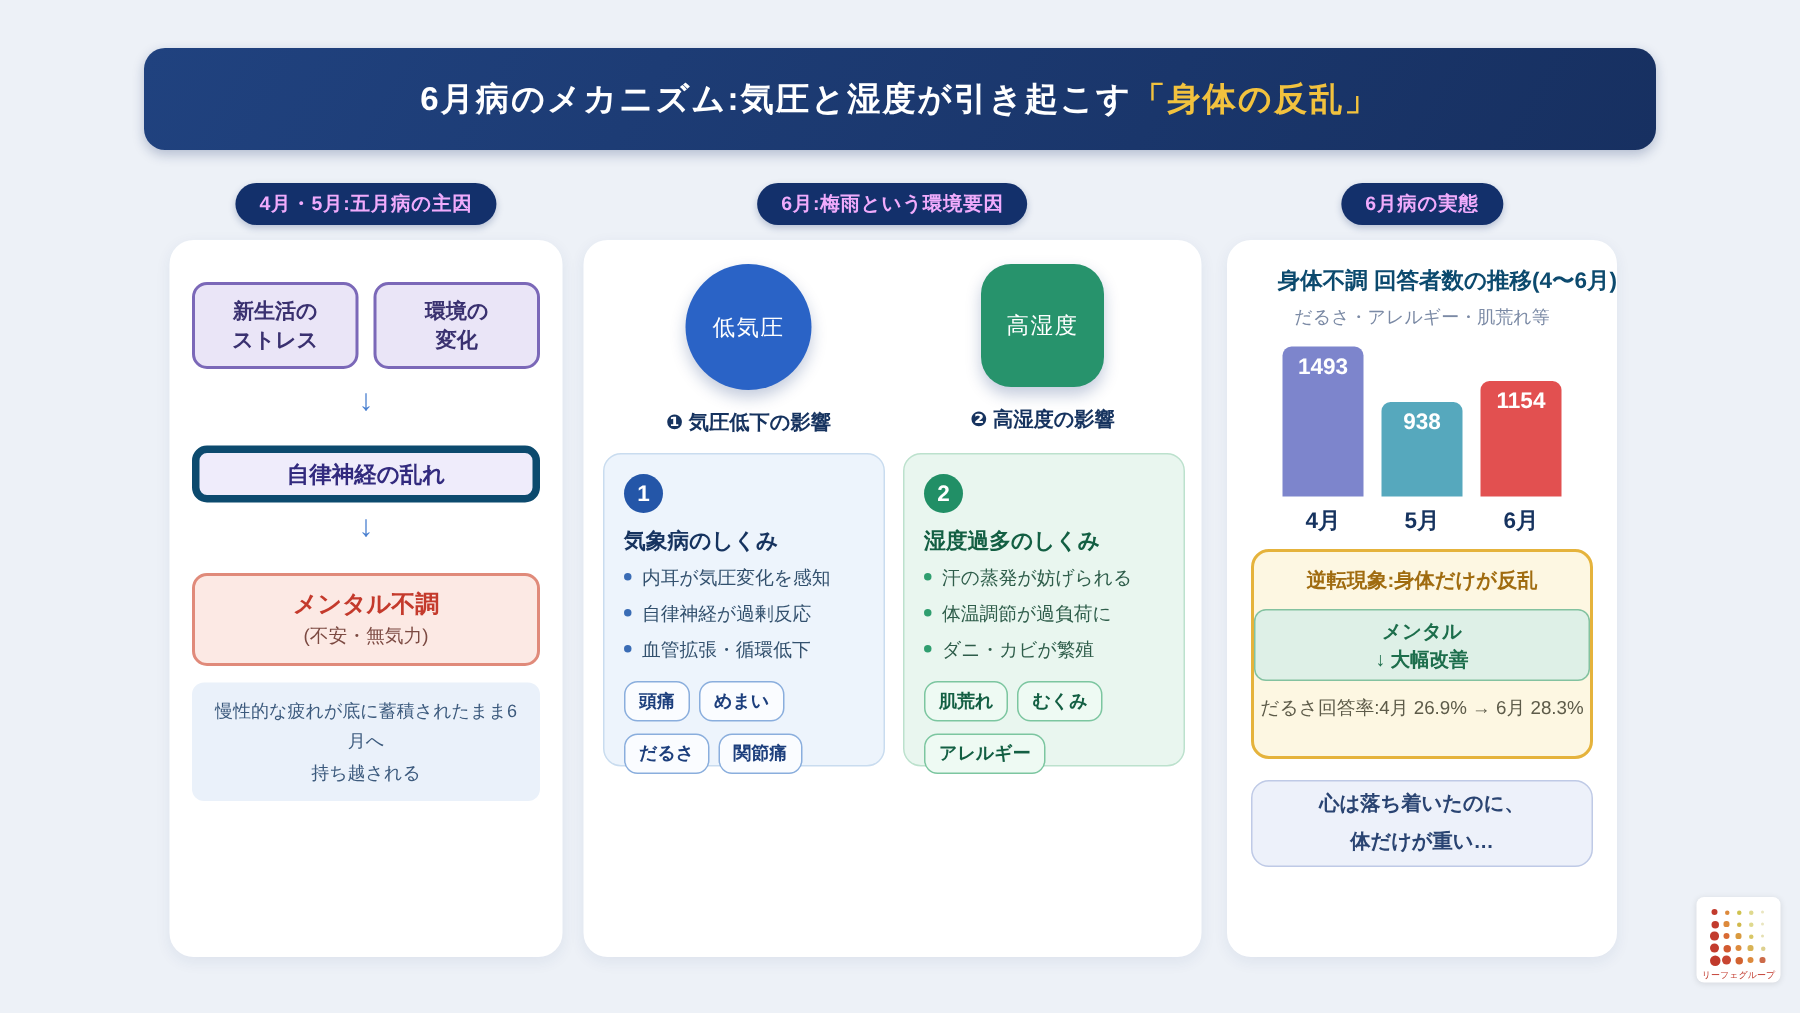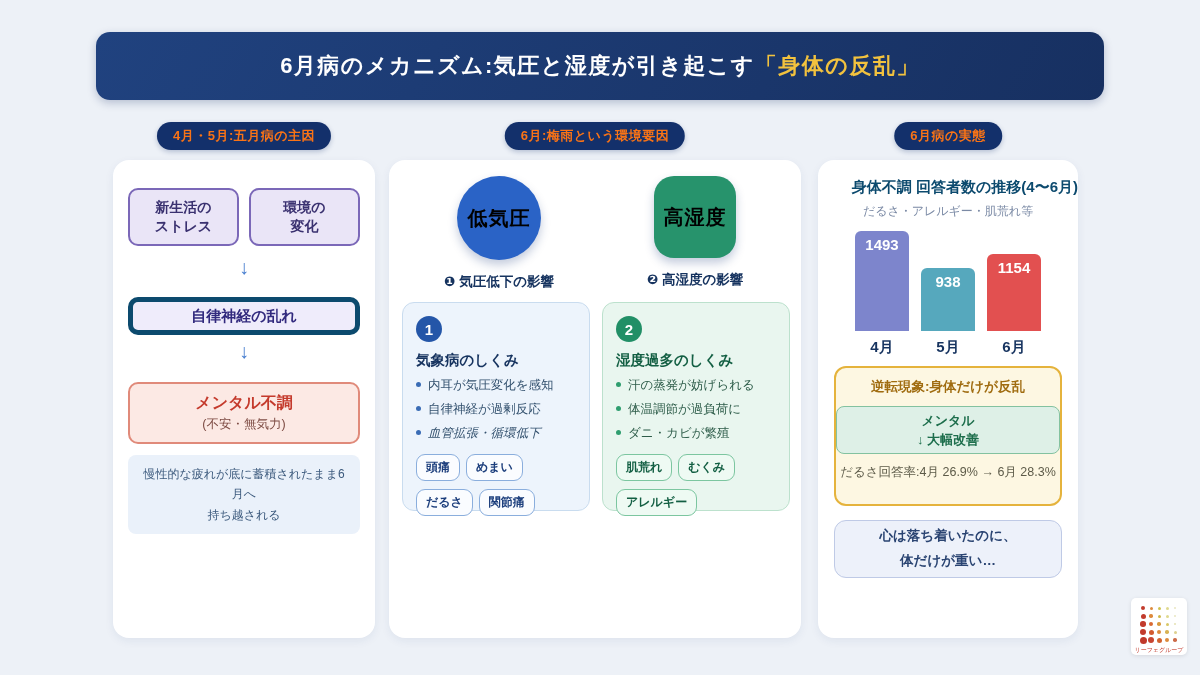--- a/index.html
+++ b/index.html
@@ -15,21 +15,21 @@
     position:absolute;left:96px;top:32px;width:1008px;height:68px;
     background:linear-gradient(120deg,#20427f 0%,#173061 100%);
     border-radius:14px;display:flex;align-items:center;justify-content:center;
     box-shadow:0 3px 8px rgba(20,45,100,.25);
   }
   .header-title{color:#ffffff;font-size:22px;font-weight:800;letter-spacing:1.5px;}
   .header-title .hl{color:#f2c23e;}
   
   .pill{
     position:absolute;top:122px;transform:translateX(-50%);
-    background:#13306b;color:#f97316;font-size:13px;font-weight:700;
+    background:#13306b;color:#f0abfc;font-size:13px;font-weight:700;
     padding:5px 16px;border-radius:15px;letter-spacing:.5px;white-space:nowrap;
     box-shadow:0 2px 5px rgba(19,48,107,.25);
   }
   .pill-left{left:244px;} .pill-mid{left:595px;} .pill-right{left:948px;}
   
   .card{
     position:absolute;top:160px;height:478px;background:#ffffff;
     border-radius:16px;box-shadow:0 3px 10px rgba(30,60,120,.07);
   }
   .card-left{left:113px;width:262px;}
@@ -60,21 +60,21 @@
   .carryover-note{
     position:absolute;left:15px;top:295px;width:232px;box-sizing:border-box;
     background:#eaf1fa;border-radius:8px;padding:9px 10px;
     color:#3c5a7d;font-size:12px;line-height:1.7;text-align:center;
   }
   
   .factor{position:absolute;top:16px;width:164px;display:flex;flex-direction:column;align-items:center;}
   .factor0{left:28px;} .factor1{left:224px;}
   .factor-shape{
     width:84px;height:84px;display:flex;align-items:center;justify-content:center;
-    color:#000000;font-weight:700;font-size:20px;letter-spacing:1px;
+    color:#ffffff;font-weight:400;font-size:15px;letter-spacing:1px;
     box-shadow:0 5px 10px rgba(20,50,120,.25);
   }
   .factor-caption{margin-top:13px;color:#16335f;font-weight:800;font-size:13.5px;white-space:nowrap;}
   .mech{position:absolute;top:142px;width:188px;height:209px;box-sizing:border-box;border-radius:12px;border:1px solid;padding:13px 10px 10px 13px;}
   .mech0{left:13px;} .mech1{left:213px;}
   .num-badge{width:26px;height:26px;border-radius:50%;display:flex;align-items:center;justify-content:center;color:#fff;font-weight:800;font-size:15px;}
   .mech-title{margin-top:9px;font-weight:800;font-size:14.5px;}
   .bullet{display:flex;align-items:baseline;gap:7px;margin-top:7px;font-size:12.5px;}
   .bullet .dot{width:5px;height:5px;border-radius:50%;flex:0 0 auto;position:relative;top:-2px;}
   .tag-row{display:flex;flex-wrap:wrap;gap:8px 6px;margin-top:12px;}
@@ -162,21 +162,21 @@
       <div class="bullet">
         <div class="dot" style="background: rgb(58, 108, 181);"></div>
         <div class="" style="color: rgb(51, 81, 110);">内耳が気圧変化を感知</div>
       </div>
       <div class="bullet">
         <div class="dot" style="background: rgb(58, 108, 181);"></div>
         <div class="" style="color: rgb(51, 81, 110);">自律神経が過剰反応</div>
       </div>
       <div class="bullet">
         <div class="dot" style="background: rgb(58, 108, 181);"></div>
-        <div class="" style="color: rgb(51, 81, 110); font-style: italic;">血管拡張・循環低下</div>
+        <div class="" style="color: rgb(51, 81, 110);">血管拡張・循環低下</div>
       </div>
       <div class="tag-row">
         <div class="tag" style="background: rgb(250, 252, 255); border-color: rgb(138, 174, 221); color: rgb(29, 63, 125);">頭痛</div>
         <div class="tag" style="background: rgb(250, 252, 255); border-color: rgb(138, 174, 221); color: rgb(29, 63, 125);">めまい</div>
         <div class="tag" style="background: rgb(250, 252, 255); border-color: rgb(138, 174, 221); color: rgb(29, 63, 125);">だるさ</div>
         <div class="tag" style="background: rgb(250, 252, 255); border-color: rgb(138, 174, 221); color: rgb(29, 63, 125);">関節痛</div>
       </div>
     </div>
   <div class="mech mech1" style="background: rgb(233, 246, 239); border-color: rgb(188, 225, 205);">
       <div class="num-badge" style="background: rgb(33, 143, 102);">2</div>

